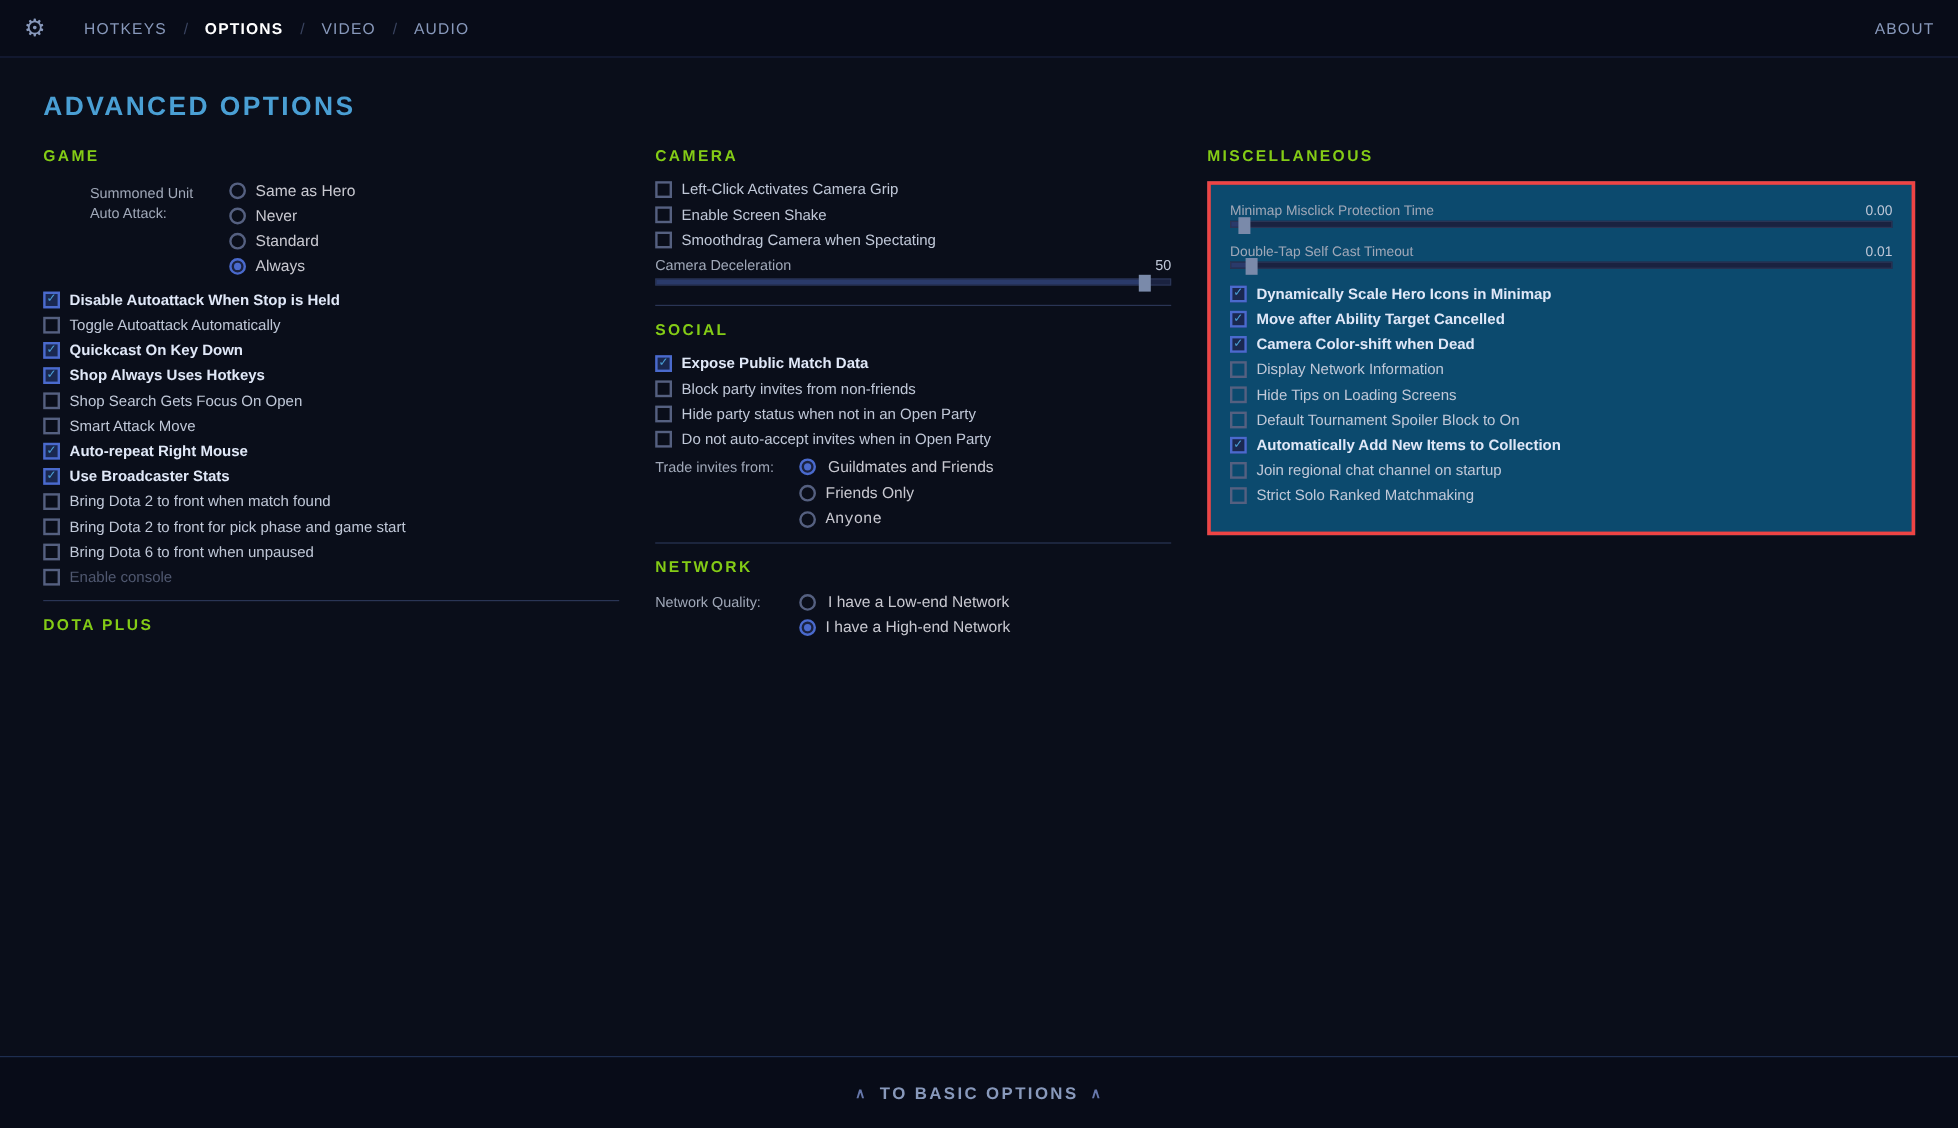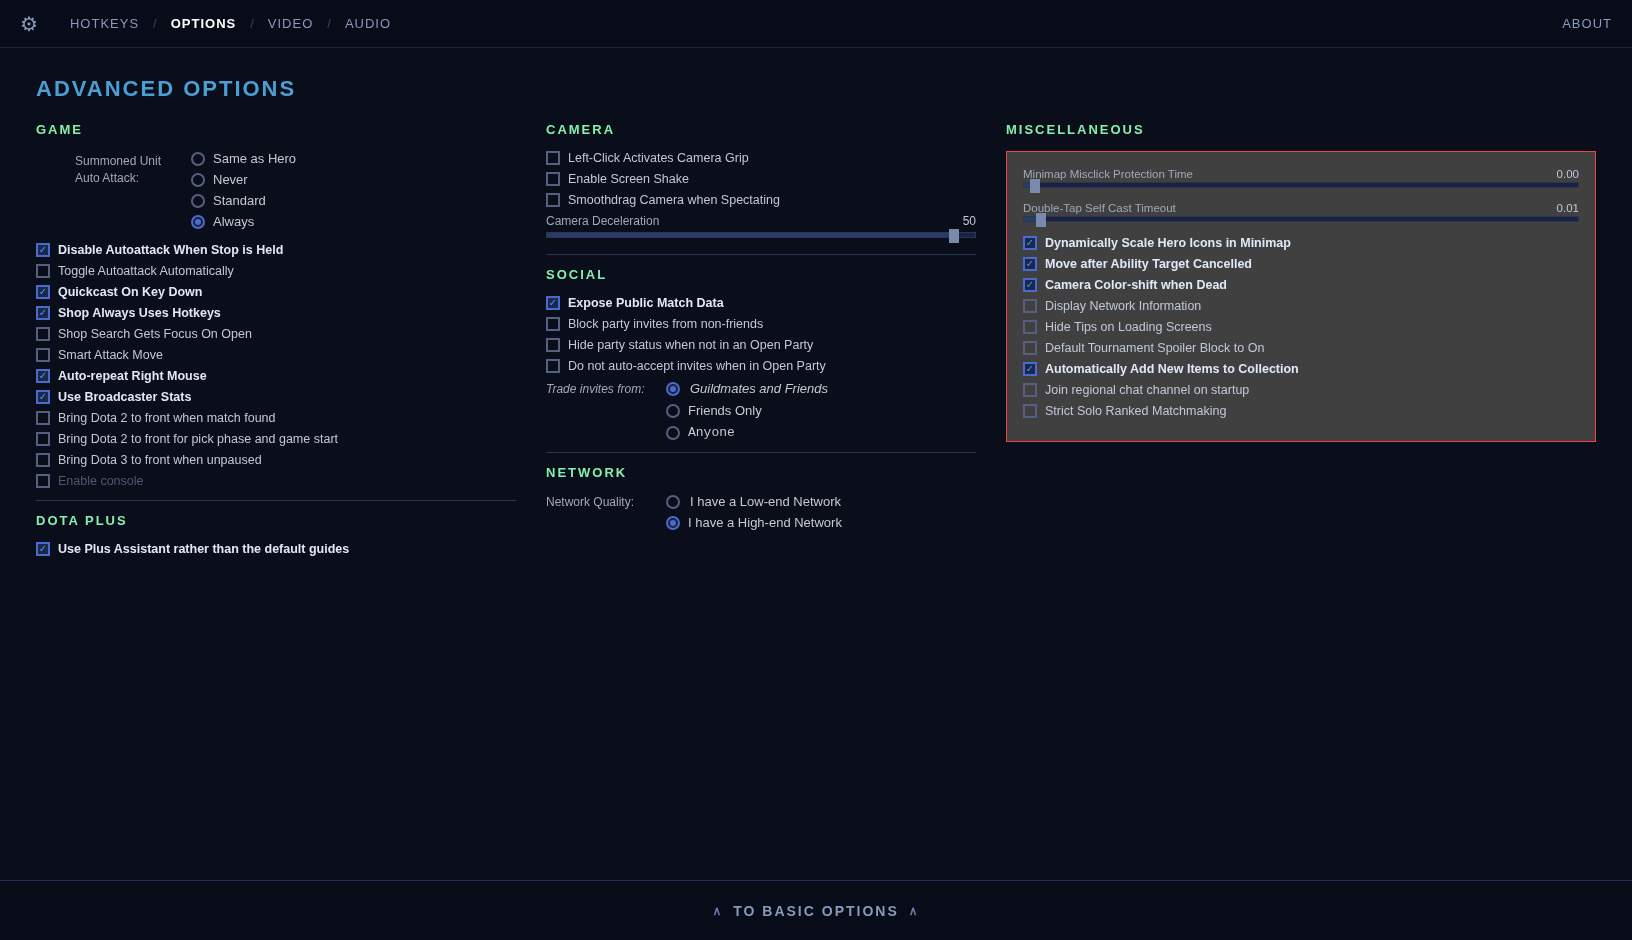--- a/index.html
+++ b/index.html
@@ -84,21 +84,21 @@
       flex: 0 0 480px;
     }
     .col-camera {
       flex: 0 0 430px;
     }
     .col-misc {
       flex: 1;
     }
 
     .section-title {
-      color: #86efac;
+      color: #84cc16;
       font-size: 13px;
       font-weight: bold;
       letter-spacing: 2px;
       text-transform: uppercase;
       margin-bottom: 14px;
     }
 
     .section-divider {
       border: none;
       border-top: 1px solid #2a3555;
@@ -218,22 +218,22 @@
       width: 10px;
       height: 14px;
       background: #7a8aaa;
       position: absolute;
       top: -4px;
       transform: translateX(-50%);
     }
 
     
     .misc-panel {
-      background: #404040;
-      border: 1px solid #ef4444;
+      background: #0c4a6e;
+      border: 3px solid #ef4444;
       padding: 16px;
       margin-top: 4px;
     }
 
     .misc-slider-label-row {
       display: flex;
       justify-content: space-between;
       margin-bottom: 2px;
     }
     .misc-slider-label {
@@ -254,21 +254,20 @@
       margin-bottom: 4px;
       margin-top: 6px;
     }
 
     
     .trade-row {
       display: flex;
       align-items: center;
       gap: 10px;
       margin-bottom: 7px;
-      font-style: italic;
     }
     .trade-label-text {
       color: #a0a8b8;
       font-size: 12px;
       min-width: 110px;
     }
 
     
     .network-quality-row {
       display: flex;
@@ -398,36 +397,32 @@
         <div class="checkbox-row">
           <div class="custom-checkbox"></div>
           <span class="checkbox-label">Bring Dota 2 to front when match found</span>
         </div>
         <div class="checkbox-row">
           <div class="custom-checkbox"></div>
           <span class="checkbox-label">Bring Dota 2 to front for pick phase and game start</span>
         </div>
         <div class="checkbox-row">
           <div class="custom-checkbox"></div>
-          <span class="checkbox-label">Bring Dota 3 to front when unpaused</span>
+          <span class="checkbox-label">Bring Dota 6 to front when unpaused</span>
         </div>
         <div class="checkbox-row">
           <div class="custom-checkbox"></div>
           <span class="checkbox-label dim">Enable console</span>
         </div>
       </div>
 
       <hr class="section-divider">
 
       <div class="dota-plus-section">
         <div class="section-title">DOTA PLUS</div>
-        <div class="checkbox-row">
-          <div class="custom-checkbox checked"></div>
-          <span class="checkbox-label highlight">Use Plus Assistant rather than the default guides</span>
-        </div>
       </div>
     </div>
 
     <div class="col-camera">
 
       <div class="section-title">CAMERA</div>
       <div>
         <div class="checkbox-row">
           <div class="custom-checkbox"></div>
           <span class="checkbox-label">Left-Click Activates Camera Grip</span>

